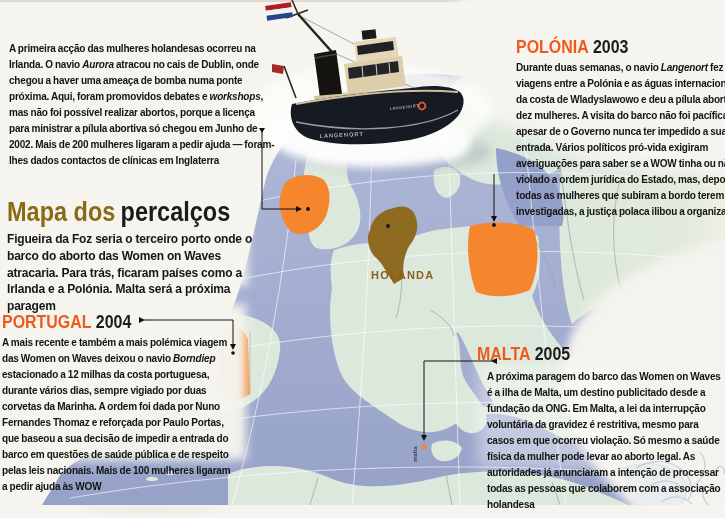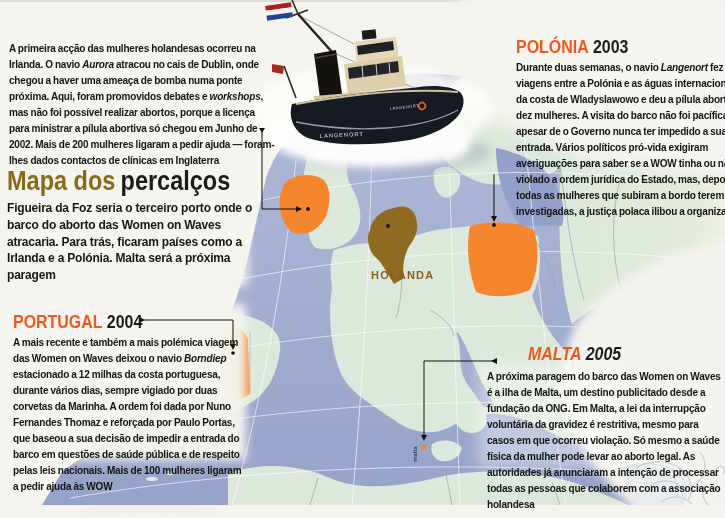--- a/index.html
+++ b/index.html
@@ -14,21 +14,21 @@
   .sec-head{white-space:nowrap;}
   .sec-head .inner{
     display:inline-block;transform:scaleX(.84);transform-origin:left top;
     font-weight:bold;font-size:19px;line-height:19px;color:#1b1b1b;
   }
   .sec-head .nm{color:#ee5a1d;padding-right:5px;}
   .bodytxt{
     font-weight:bold;font-size:10px;line-height:16px;
     letter-spacing:-.2px;word-spacing:-.4px;margin:3px 0 0 0;
   }
-  .title-line{white-space:nowrap;}
+  .title-line{white-space:nowrap;margin-top:31px;}
   .title-line .inner{
     display:inline-block;transform:scaleX(.87);transform-origin:left top;
     font-weight:bold;font-size:27px;line-height:27px;color:#1b1b1b;
   }
   .title-line .lead{color:#8a6a16;padding-right:6px;}
   .intro{
     font-weight:bold;font-size:12px;line-height:16.8px;
     letter-spacing:-.2px;margin:5px 0 0 0;color:#161616;
   }
 </style>
@@ -216,35 +216,35 @@
   <p class="bodytxt" style="width:268px;"><span>A primeira acção das mulheres holandesas ocorreu na Irlanda. O navio </span><span style="font-style: italic;">Aurora</span><span> atracou no cais de Dublin, onde chegou a haver uma ameaça de bomba numa ponte próxima. Aqui, foram promovidos debates e </span><span style="font-style: italic;">workshops</span><span>, mas não foi possível realizar abortos, porque a licença para ministrar a pílula abortiva só chegou em Junho de 2002. Mais de 200 mulheres ligaram a pedir ajuda — foram-lhes dados contactos de clínicas em Inglaterra</span></p>
 </div>
 
 <div class="txt" style="left:7px;top:168px;width:254px;">
   <div class="title-line">
     <span class="inner"><span class="lead">Mapa dos</span><span>percalços</span></span>
   </div>
   <p class="intro" style="width:252px;">Figueira da Foz seria o terceiro porto onde o barco do aborto das Women on Waves atracaria. Para trás, ficaram países como a Irlanda e a Polónia. Malta será a próxima paragem</p>
 </div>
 
-<div class="txt" style="left:13px;top:312px;width:236px;">
+<div class="txt" style="left:2px;top:312px;width:236px;">
   <div class="sec-head">
     <span class="inner"><span class="nm">PORTUGAL</span><span>2004</span></span>
   </div>
   <p class="bodytxt" style="width:230px;"><span>A mais recente e também a mais polémica viagem das Women on Waves deixou o navio </span><span style="font-style: italic;">Borndiep</span><span> estacionado a 12 milhas da costa portuguesa, durante vários dias, sempre vigiado por duas corvetas da Marinha. A ordem foi dada por Nuno Fernandes Thomaz e reforçada por Paulo Portas, que baseou a sua decisão de impedir a entrada do barco em questões de saúde pública e de respeito pelas leis nacionais. Mais de 100 mulheres ligaram a pedir ajuda às WOW</span></p>
 </div>
 
 <div class="txt" style="left:516px;top:37px;width:240px;">
   <div class="sec-head">
     <span class="inner"><span class="nm">POLÓNIA</span><span>2003</span></span>
   </div>
   <p class="bodytxt" style="width:237px;"><span>Durante duas semanas, o navio </span><span style="font-style: italic;">Langenort</span><span> fez três viagens entre a Polónia e as águas internacionais da costa de Wladyslawowo e deu a pílula abortiva a dez mulheres. A visita do barco não foi pacífica, apesar de o Governo nunca ter impedido a sua entrada. Vários políticos pró-vida exigiram averiguações para saber se a WOW tinha ou não violado a ordem jurídica do Estado, mas, depois de todas as mulheres que subiram a bordo terem sido investigadas, a justiça polaca ilibou a organização</span></p>
 </div>
 
-<div class="txt" style="left:528px;top:344px;font-style:italic;">
+<div class="txt" style="left:477px;top:344px;">
   <div class="sec-head">
     <span class="inner"><span class="nm">MALTA</span><span>2005</span></span>
   </div>
 </div>
 <div class="txt" style="left:487px;top:369px;width:242px;">
   <p class="bodytxt" style="width:240px;margin-top:0;"><span>A próxima paragem do barco das Women on Waves é a ilha de Malta, um destino publicitado desde a fundação da ONG. Em Malta, a lei da interrupção voluntária da gravidez é restritiva, mesmo para casos em que ocorreu violação. Só mesmo a saúde física da mulher pode levar ao aborto legal. As autoridades já anunciaram a intenção de processar todas as pessoas que colaborem com a associação holandesa</span></p>
 </div>
 
 </div>
 

